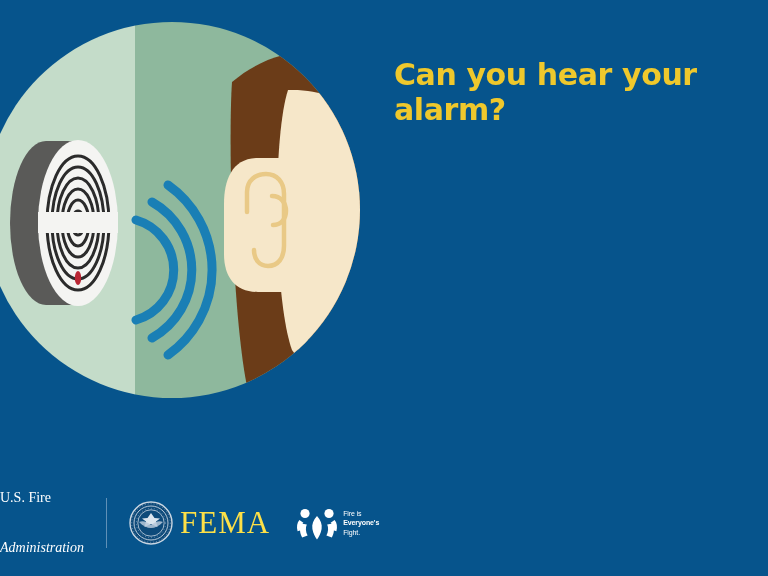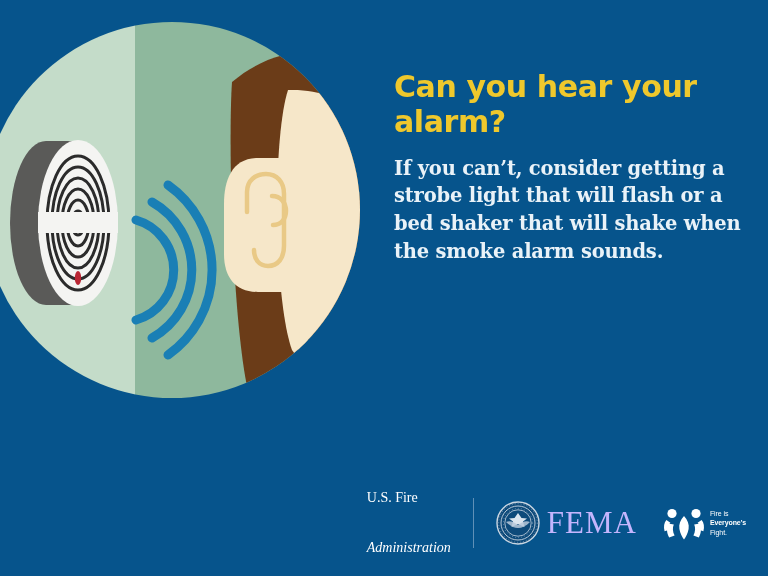--- a/index.html
+++ b/index.html
@@ -15,21 +15,21 @@
   #illustration {
     position:absolute;
     left:0; top:0;
     width:380px; height:420px;
   }
 
   
   #text-block {
     position:absolute;
     left:394px;
-    top:70px;
+    top:58px;
     width:352px;
   }
   #headline {
     color:#efc82c;
     font-family:"DejaVu Sans", sans-serif;
     font-weight:bold;
     font-size:30px;
     line-height:1.16;
     letter-spacing:-0.4px;
   }
@@ -39,26 +39,25 @@
     font-family:"DejaVu Serif", serif;
     font-weight:bold;
     font-size:19.5px;
     line-height:1.42;
     letter-spacing:-0.2px;
   }
 
   
   #footer {
     position:absolute;
-    left:16px; right:0;
+    left:0; right:0;
     bottom:22px;
     height:62px;
     display:flex;
     align-items:center;
-    justify-content:flex-end;
     padding-right:22px;
   }
   #usfa-lockup {
     color:#ffffff;
     font-family:"Liberation Serif", serif;
     font-size:14px;
     line-height:1.45;
     text-align:left;
     padding-right:22px;
   }
@@ -69,21 +68,21 @@
     height:50px;
     background:#5f90b7;
     margin-right:22px;
   }
   #fema-lockup {
     display:flex;
     align-items:center;
     margin-right:26px;
   }
   #fema-wordmark {
-    color:#c4b5fd;
+    color:#fde047;
     font-family:"Liberation Serif", serif;
     font-size:31px;
     letter-spacing:1px;
     margin-left:7px;
   }
   #fief-lockup {
     display:flex;
     align-items:center;
   }
   #fief-tagline {
@@ -152,21 +151,20 @@
         <rect x="38" y="212" width="80" height="21" fill="#f4f4f2"></rect>
 
         <ellipse cx="78" cy="278" rx="3.2" ry="7" fill="#b92633"></ellipse>
       </g>
     </g>
   </svg>
 </div>
 
 <div id="text-block">
   <h1 id="headline">Can you hear your alarm?</h1>
-  <p id="body-copy">If you can’t, consider getting a strobe light that will flash or a bed shaker that will shake when the smoke alarm sounds.</p>
 </div>
 
 <div id="footer">
 
   <div id="usfa-lockup">
     <span id="usfa-line1">U.S. Fire</span>
     <span id="usfa-line2">Administration</span>
   </div>
 
   <div id="footer-divider"></div>

